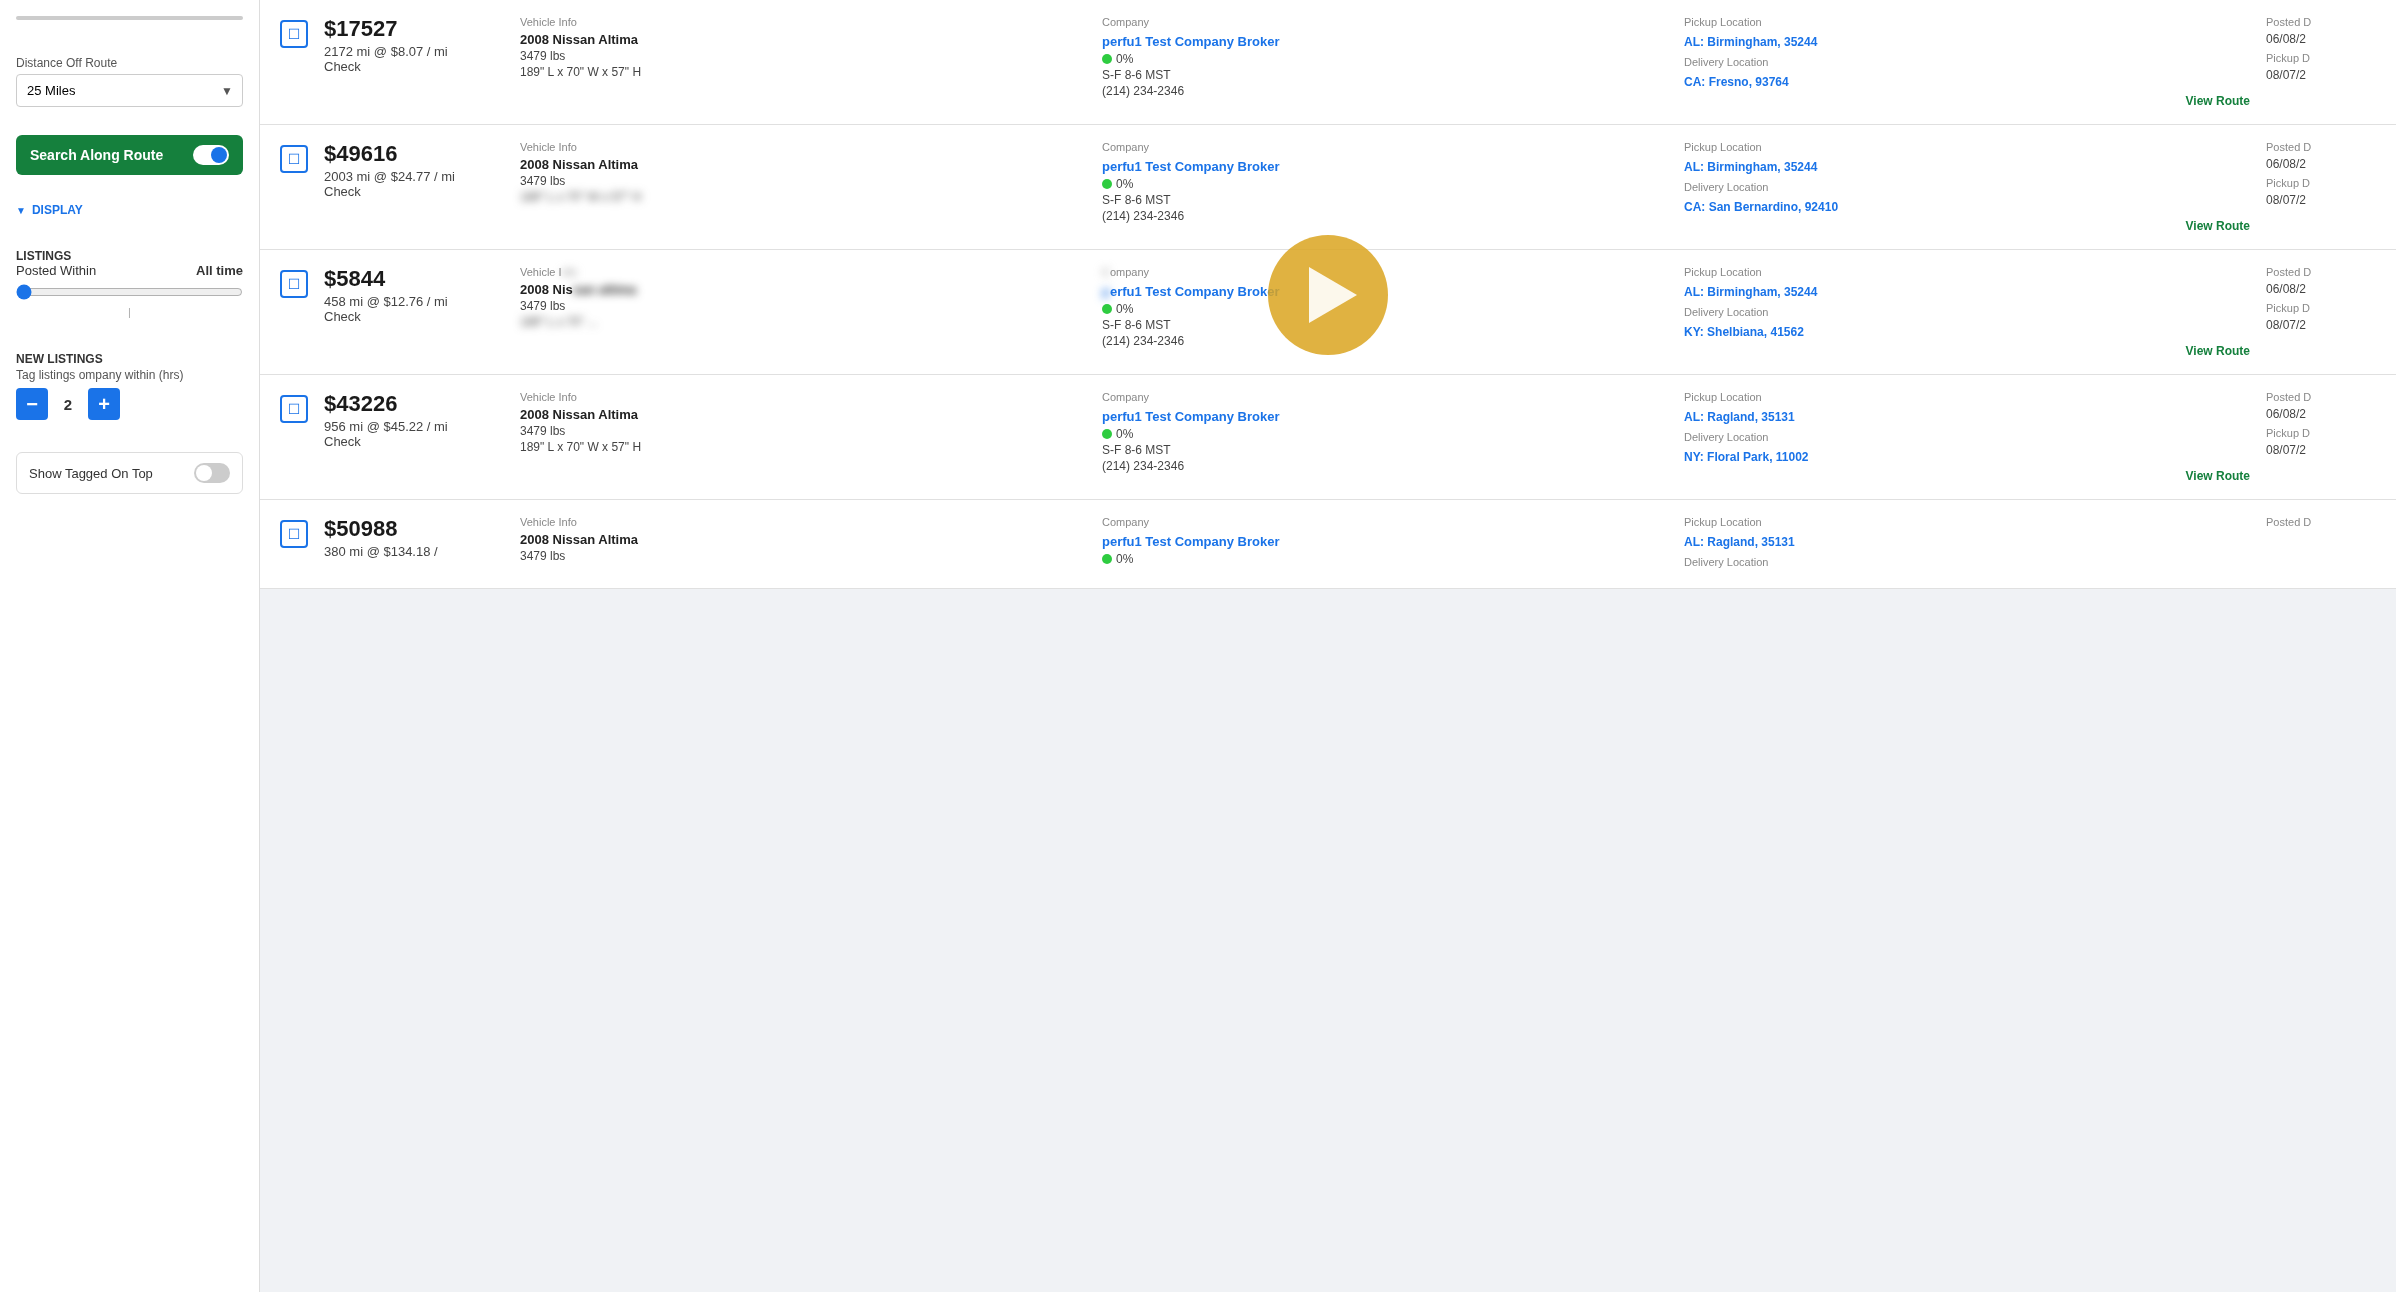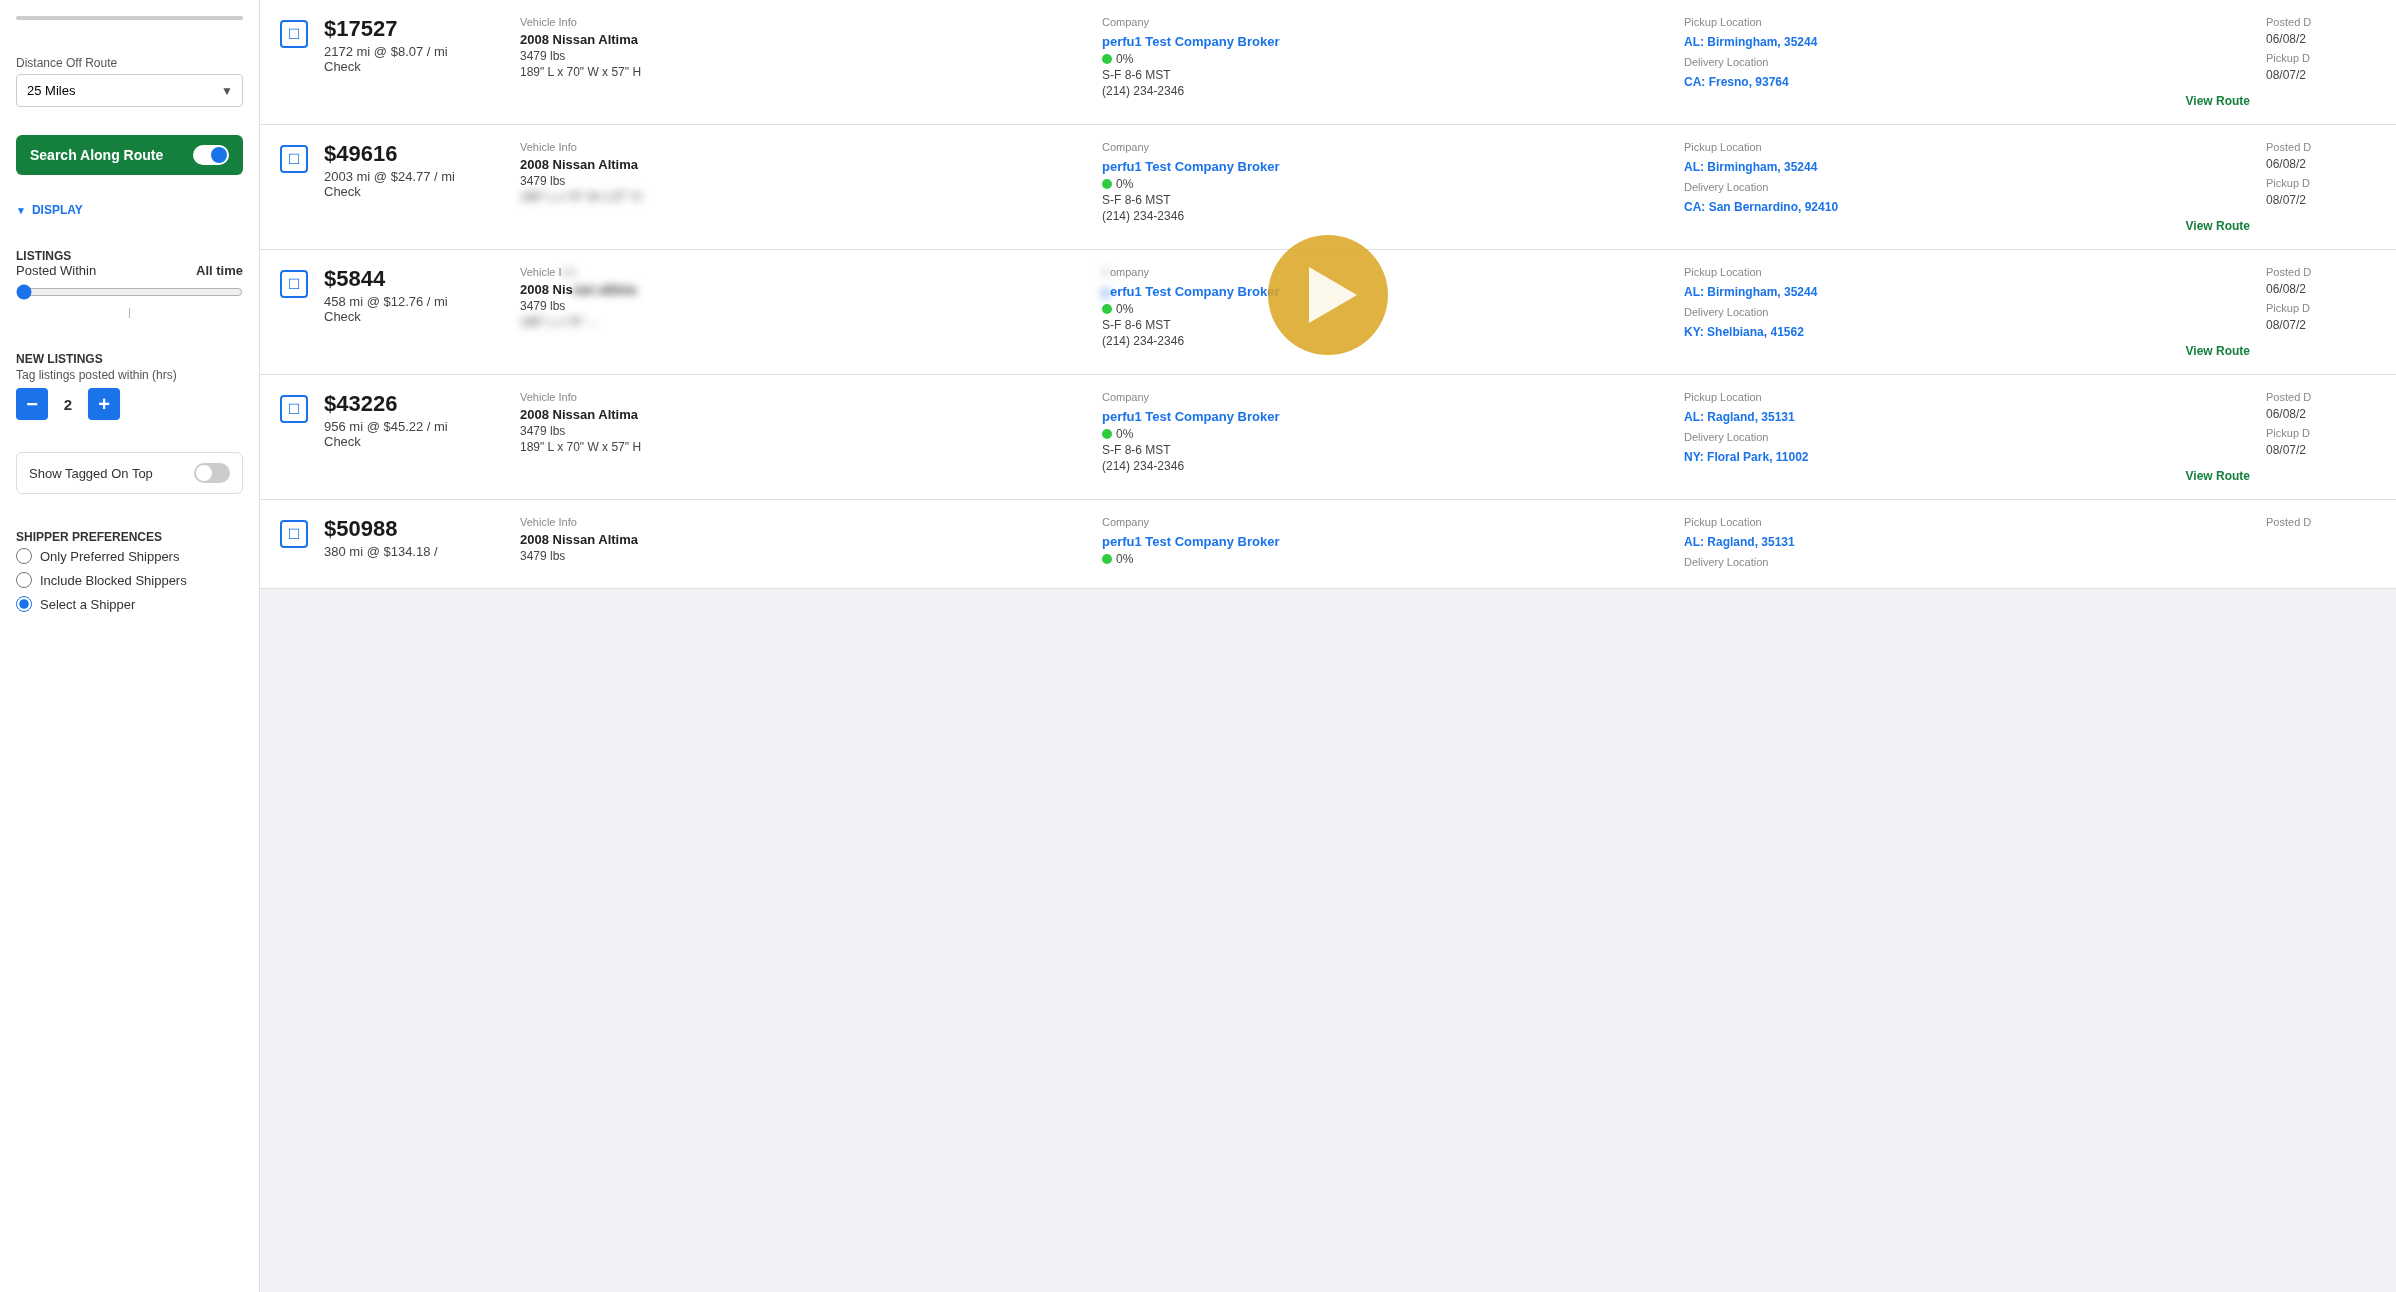--- a/index.html
+++ b/index.html
@@ -466,51 +466,33 @@
       <span class="all-time">All time</span>
     </div>
     <div class="slider-container">
       <input type="range" min="0" max="100" value="0" style="">
     </div>
     <div class="cursor-indicator">|</div>
   </div>
 
   <div>
     <div class="new-listings-label">NEW LISTINGS</div>
-    <div class="tag-label">Tag listings posted within (hrs)</div>
+    <div class="tag-label">Tag listings ompany within (hrs)</div>
     <div class="stepper-row">
       <button class="stepper-btn">−</button>
       <span class="stepper-value">2</span>
       <button class="stepper-btn">+</button>
     </div>
   </div>
 
   <div class="show-tagged-row">
     <span>Show Tagged On Top</span>
     <span class="toggle-off"></span>
   </div>
 
-  <div>
-    <div class="shipper-pref-label">SHIPPER PREFERENCES</div>
-
-    <label class="radio-option">
-      <input type="radio" name="shipper-pref" value="preferred" style="">
-      <span>Only Preferred Shippers</span>
-    </label>
-
-    <label class="radio-option">
-      <input type="radio" name="shipper-pref" value="blocked" style="">
-      <span>Include Blocked Shippers</span>
-    </label>
-
-    <label class="radio-option">
-      <input type="radio" name="shipper-pref" value="select" checked="" style="">
-      <span>Select a Shipper</span>
-    </label>
-  </div>
 </div>
 
 <div class="main-content">
   <div class="listings-wrapper">
 
     <div class="listing-card">
       <div class="listing-checkbox">☐</div>
       <div class="listing-price-section">
         <div class="listing-price">$17527</div>
         <div class="listing-mileage">2172 mi @ $8.07 / mi</div>

